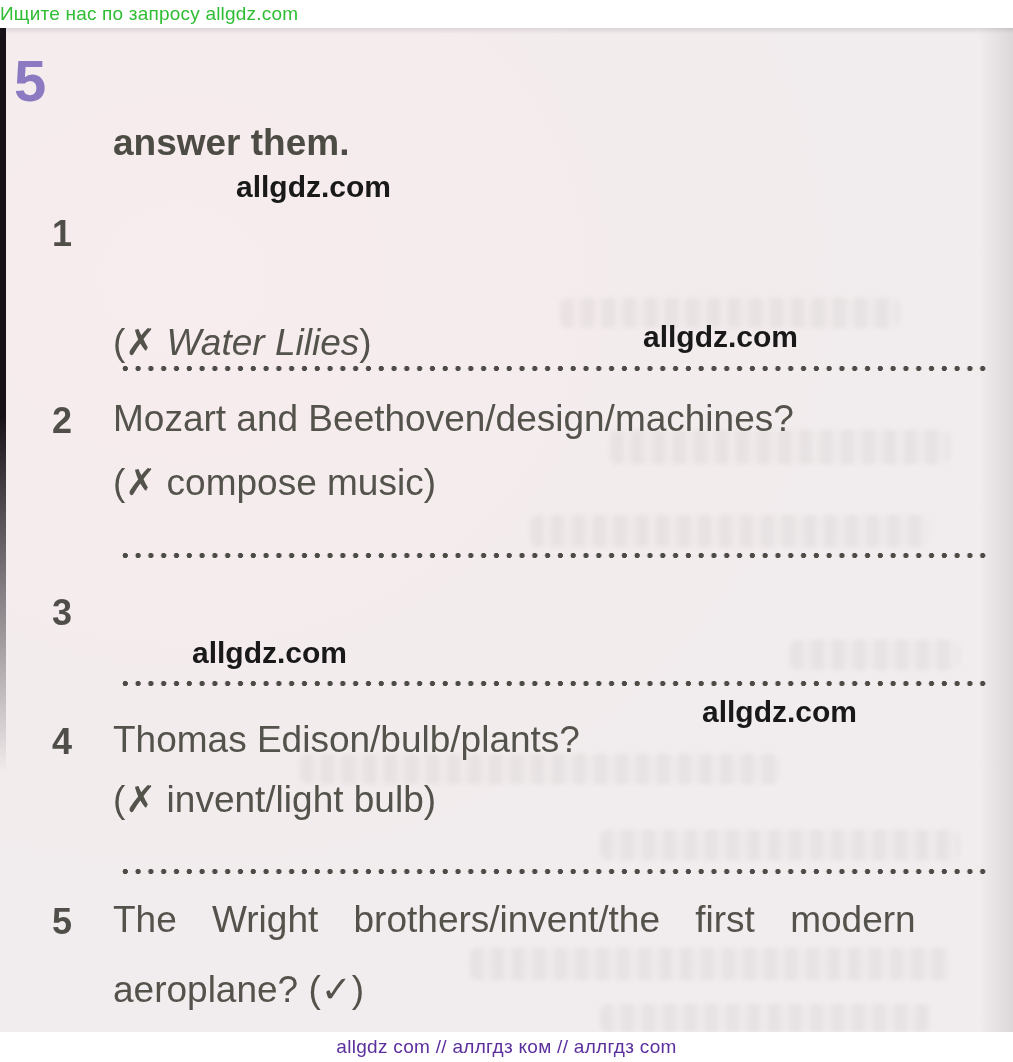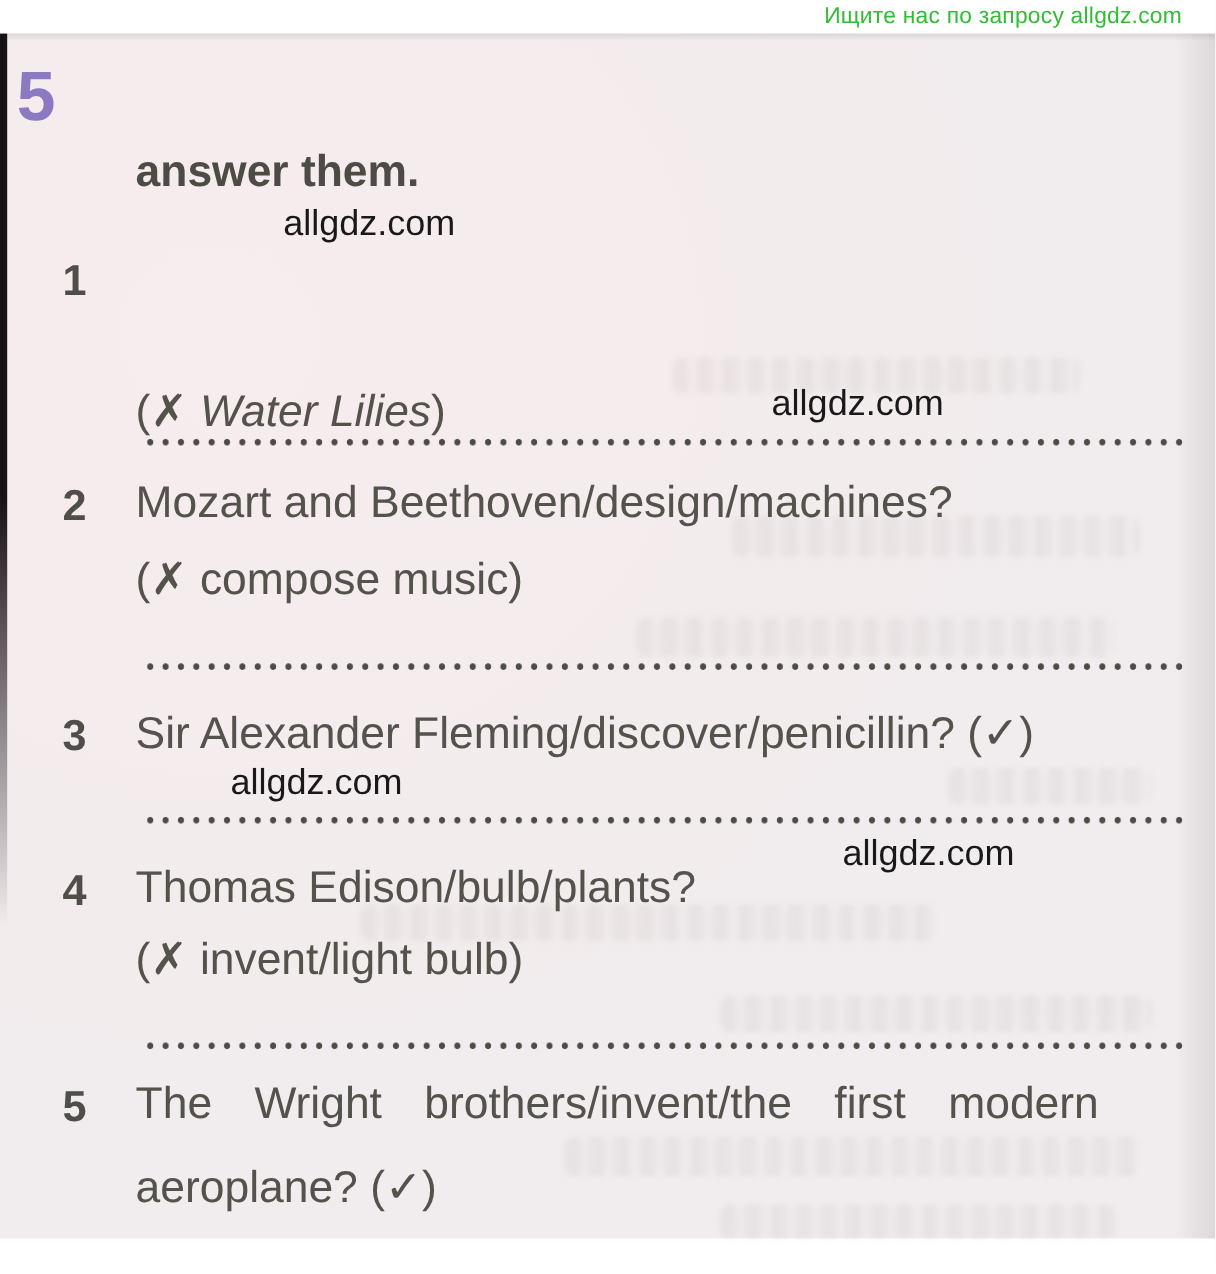--- a/index.html
+++ b/index.html
@@ -3,21 +3,21 @@
 <meta charset="utf-8">
 <style>
   html,body { margin:0; padding:0; background:#ffffff; }
   .stage {
     position:relative; width:1013px; height:1062px; overflow:hidden;
     font-family:"Liberation Sans", sans-serif; background:#ffffff;
   }
   
   .top-banner {
     position:absolute; left:0; top:0; width:985px; height:28px;
-    background:#ffffff; display:flex; align-items:center; justify-content:flex-end;
+    background:#ffffff; display:flex; align-items:center; justify-content:flex-start;
   }
   .top-banner span { color:#2fbe33; font-size:19px; letter-spacing:0.2px; }
 
   
   .paper {
     position:absolute; left:0; top:28px; width:1013px; height:1004px;
     background:
       linear-gradient(to left, rgba(110,104,108,0.16), rgba(110,104,108,0.0) 34px),
       linear-gradient(to bottom, rgba(150,143,147,0.25), rgba(150,143,147,0.0) 6px),
       radial-gradient(ellipse at 18% 25%, rgba(248,236,238,0.9), rgba(248,236,238,0) 60%),
@@ -33,21 +33,21 @@
   
   .ex-number {
     left:14px; top:24px; font-size:58px; font-weight:700; color:#8b7ac1; line-height:1;
   }
   .hdr { left:106px; color:#4c4b44; font-size:37px; font-weight:700; line-height:1; white-space:nowrap; }
   .hdr .star { color:#8b7ac1; font-size:40px; margin-right:12px; vertical-align:-2px; }
   .hdr-l1 { top:32px; }
   .hdr-l2 { top:96px; left:113px; }
 
   
-  .wm { color:#191919; font-size:30px; font-weight:400; white-space:nowrap; }
+  .wm { color:#191919; font-size:30px; font-weight:700; white-space:nowrap; }
 
   
   .item-num { left:52px; width:44px; font-size:36px; font-weight:700; color:#4f4e48; line-height:1.1; }
   .item-text { left:113px; font-size:37px; font-weight:400; color:#53524b; line-height:1.1; white-space:nowrap; }
   .item-text i { font-style:italic; }
   .justified { width:874px; word-spacing:25px; }
 
   
   .dots {
     left:122px; width:866px; height:7px;
@@ -99,29 +99,31 @@
     <div class="abs item-text" style="top:247px;margin-top:48px;"><span>(✗ </span><i>Water Lilies</i><span>)</span></div>
     <div class="abs wm" style="left:643px; top:292px;">allgdz.com</div>
     <div class="abs dots" style="top:337px;"></div>
 
     <div class="abs item-num" style="top:373px;">2</div>
     <div class="abs item-text" style="top:371px;"><span>Mozart and Beethoven/design/machines?</span></div>
     <div class="abs item-text" style="top:435px;"><span>(✗ compose music)</span></div>
     <div class="abs dots" style="top:524px;"></div>
 
     <div class="abs item-num" style="top:565px;">3</div>
-    <div class="abs item-text" style="top:563px;"><span>Sir Alexander Fleming/discover/penicillin? (✓)</span></div>
     <div class="abs wm" style="left:192px; top:608px;">allgdz.com</div>
     <div class="abs dots" style="top:652px;"></div>
     <div class="abs wm" style="left:702px; top:667px;">allgdz.com</div>
 
     <div class="abs item-num" style="top:694px;">4</div>
     <div class="abs item-text" style="top:692px;"><span>Thomas Edison/bulb/plants?</span></div>
     <div class="abs item-text" style="top:752px;"><span>(✗ invent/light bulb)</span></div>
     <div class="abs dots" style="top:840px;"></div>
 
     <div class="abs item-num" style="top:874px;">5</div>
     <div class="abs item-text justified" style="top:872px;"><span>The Wright brothers/invent/the first modern</span></div>
     <div class="abs item-text" style="top:942px;"><span>aeroplane? (✓)</span></div>
   </div>
 
+  <div class="footer">
+    <span>allgdz com // аллгдз ком // аллгдз com</span>
+  </div>
 
 </div>
 
 </body></html>

